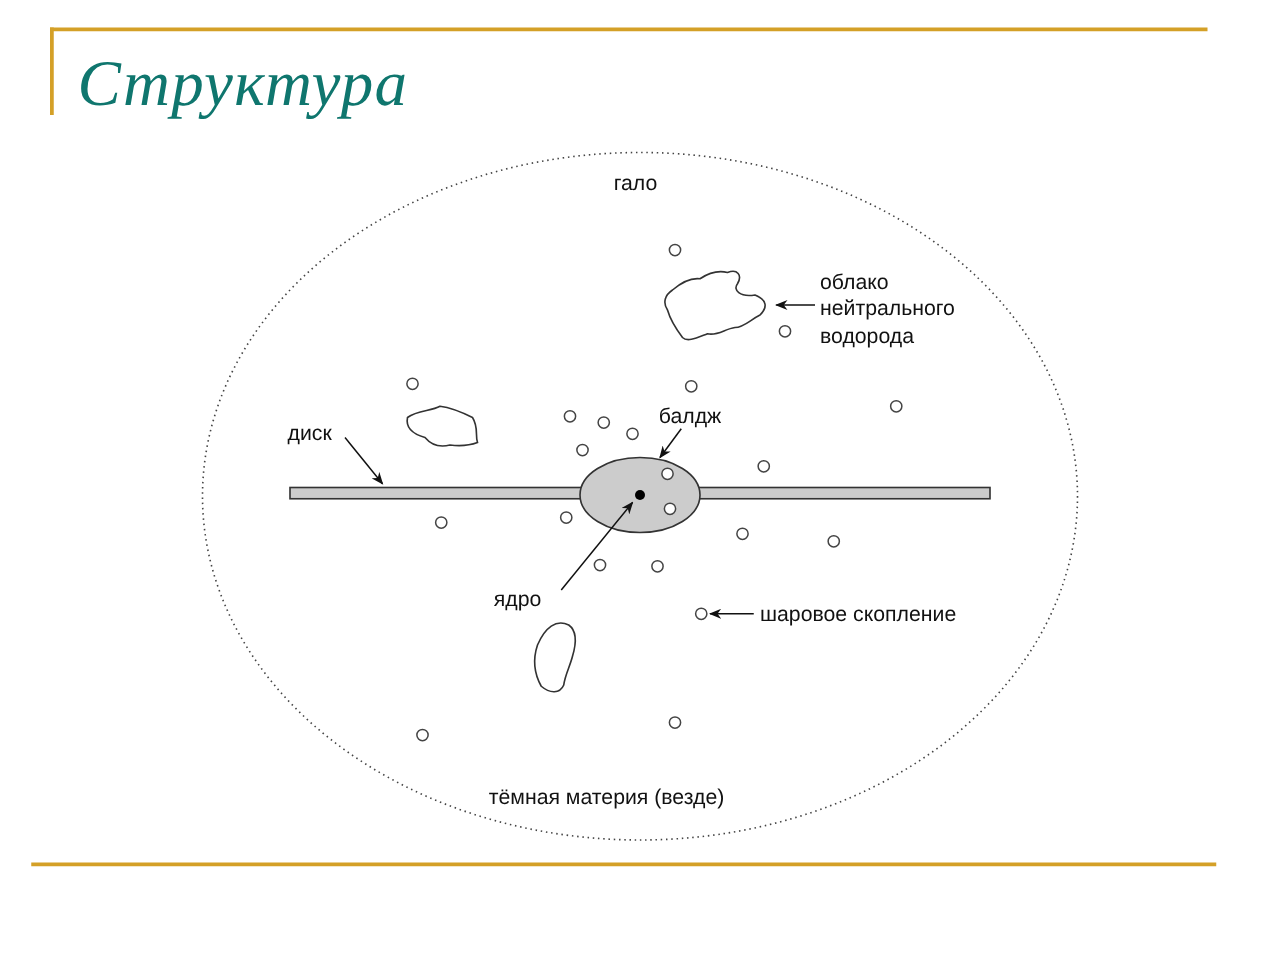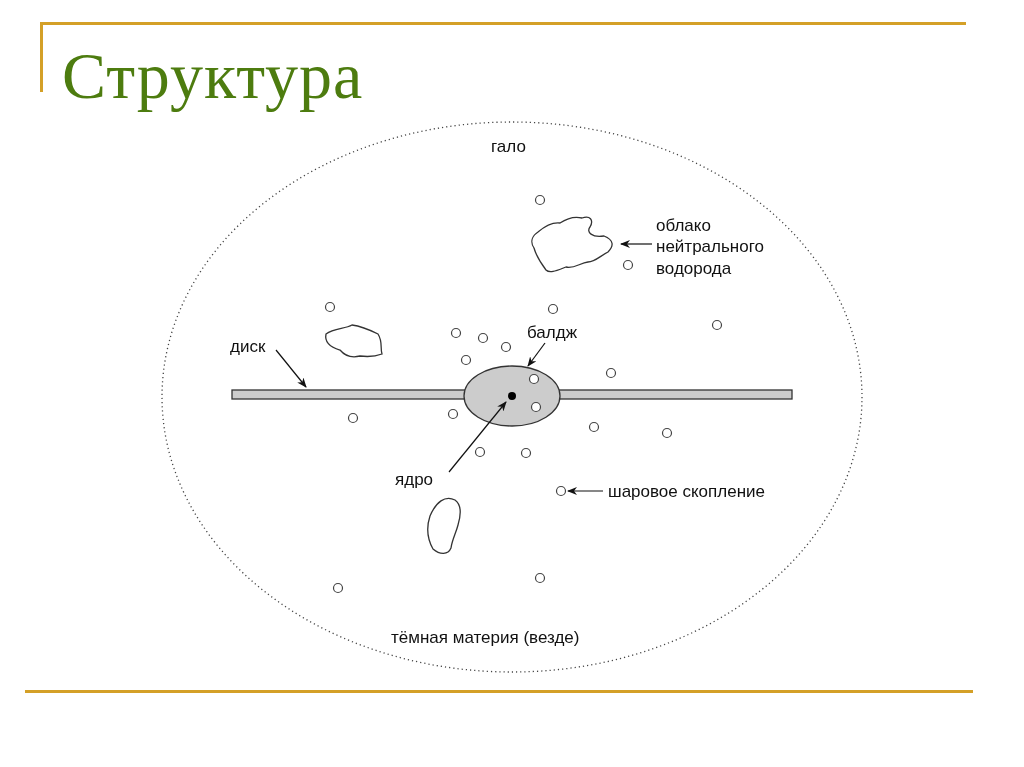--- a/index.html
+++ b/index.html
@@ -1,20 +1,20 @@
 <!DOCTYPE html>
 <html><head>
 <meta charset="utf-8">
 <style>
   html, body { margin: 0; padding: 0; background: #ffffff; }
   body { width: 1024px; height: 767px; position: relative; overflow: hidden; font-family: "Liberation Sans", sans-serif; }
   .top-rule { position: absolute; left: 40px; top: 22px; width: 926px; height: 3px; background: #d4a027; }
   .left-rule { position: absolute; left: 40px; top: 22px; width: 3px; height: 70px; background: #d4a027; }
   .bottom-rule { position: absolute; left: 25px; top: 690px; width: 948px; height: 3px; background: #d4a027; }
-  .title { position: absolute; left: 62px; top: 38px; font-family: "Liberation Serif", "DejaVu Serif", serif; font-size: 66px; color: #4d7c0f; letter-spacing: 1px; margin: 0; font-weight: normal; }
+  .title { position: absolute; left: 62px; top: 38px; font-family: "Liberation Serif", "DejaVu Serif", serif; font-size: 52px; color: #0f766e; letter-spacing: 1px; margin: 0; font-weight: normal; font-style: italic; }
   svg.diagram { position: absolute; left: 0; top: 0; }
   .lbl { font-family: "Liberation Sans", "DejaVu Sans", sans-serif; font-size: 17px; fill: #111; }
 </style>
 </head>
 <body>
 
 <div class="top-rule"></div>
 <div class="left-rule"></div>
 <h1 class="title">Структура</h1>
 

